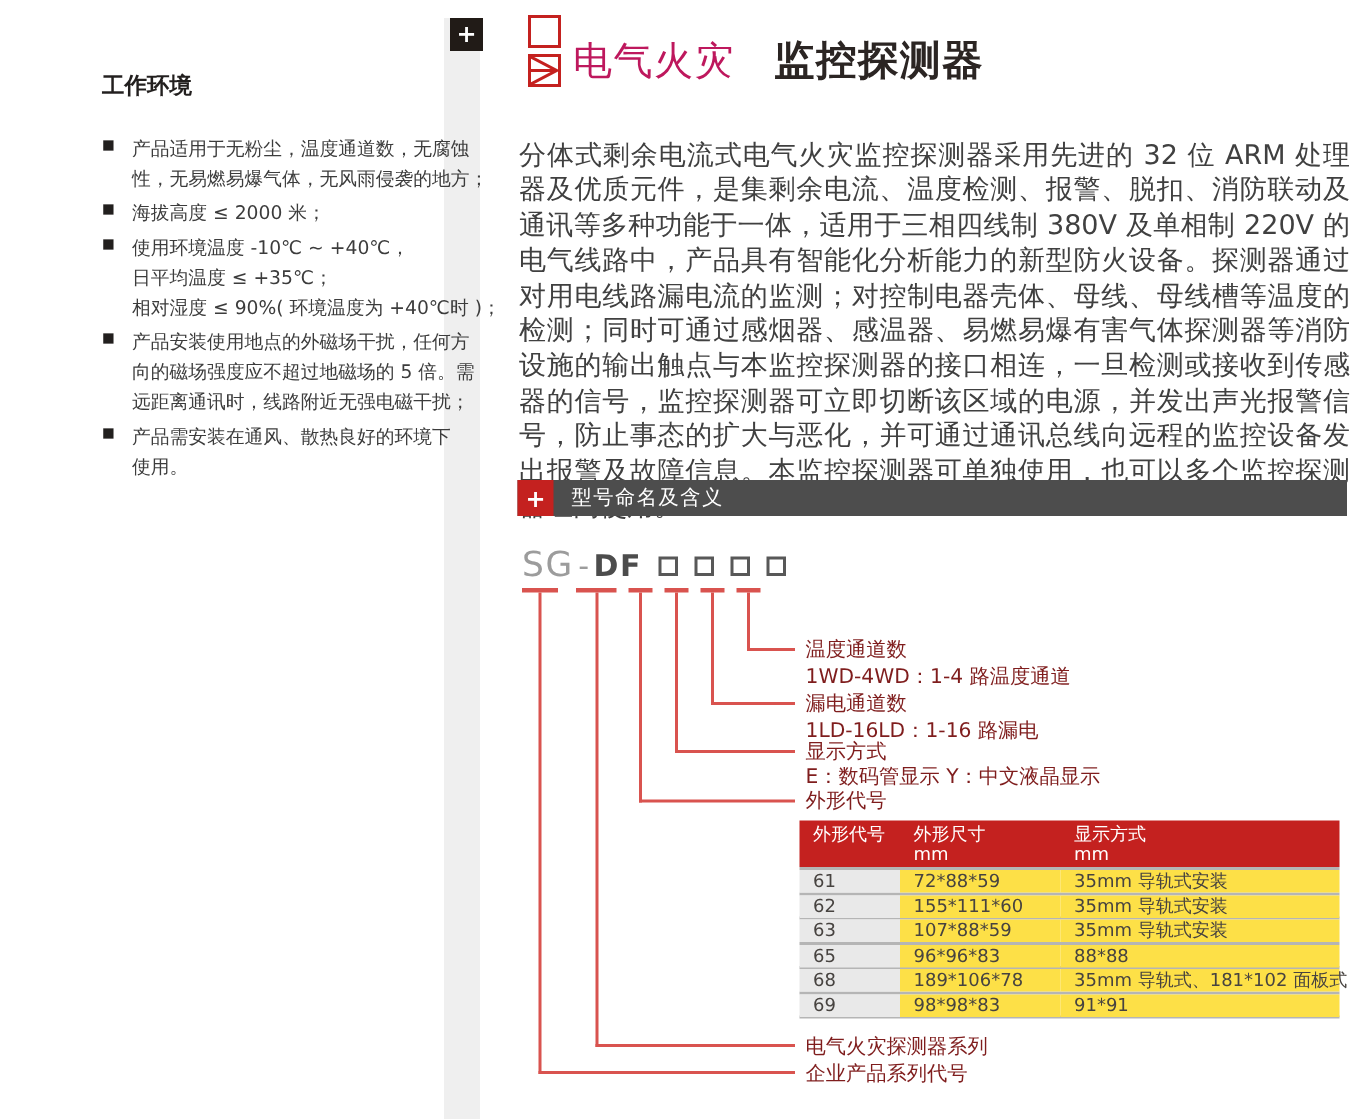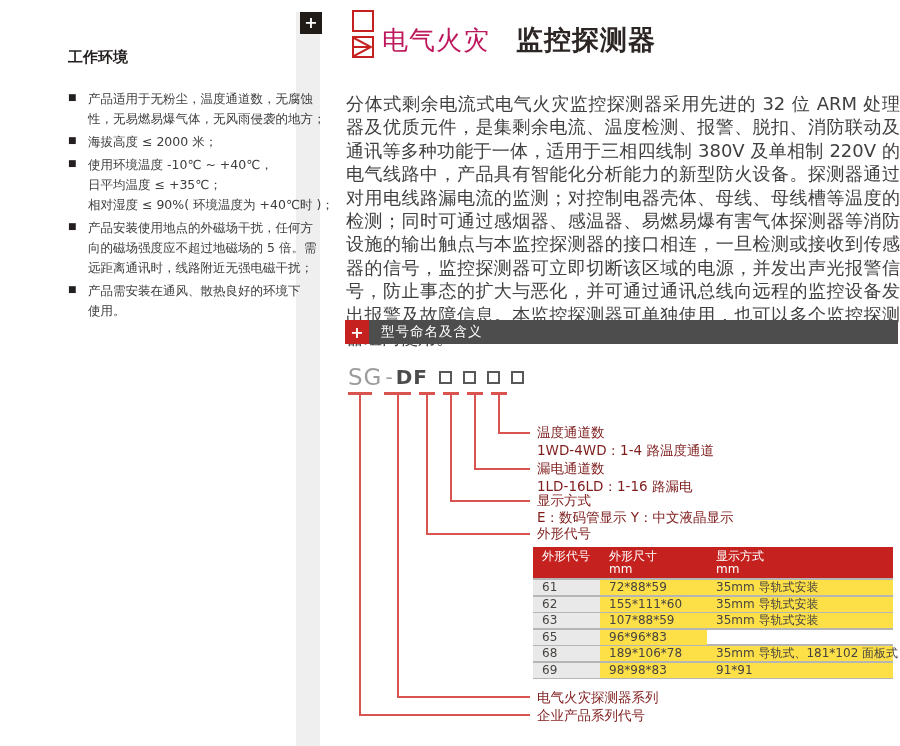--- a/index.html
+++ b/index.html
@@ -201,20 +201,21 @@
       <div class="c2">35mm 导轨式安装</div>
     </div>
     <div class="t-row">
       <div class="c0">63</div>
       <div class="c1">107*88*59</div>
       <div class="c2">35mm 导轨式安装</div>
     </div>
     <div class="t-row">
       <div class="c0">65</div>
       <div class="c1">96*96*83</div>
+      <div class="c2">88*88</div>
     </div>
     <div class="t-row">
       <div class="c0">68</div>
       <div class="c1">189*106*78</div>
       <div class="c2">35mm 导轨式、181*102 面板式</div>
     </div>
     <div class="t-row">
       <div class="c0">69</div>
       <div class="c1">98*98*83</div>
       <div class="c2">91*91</div>

